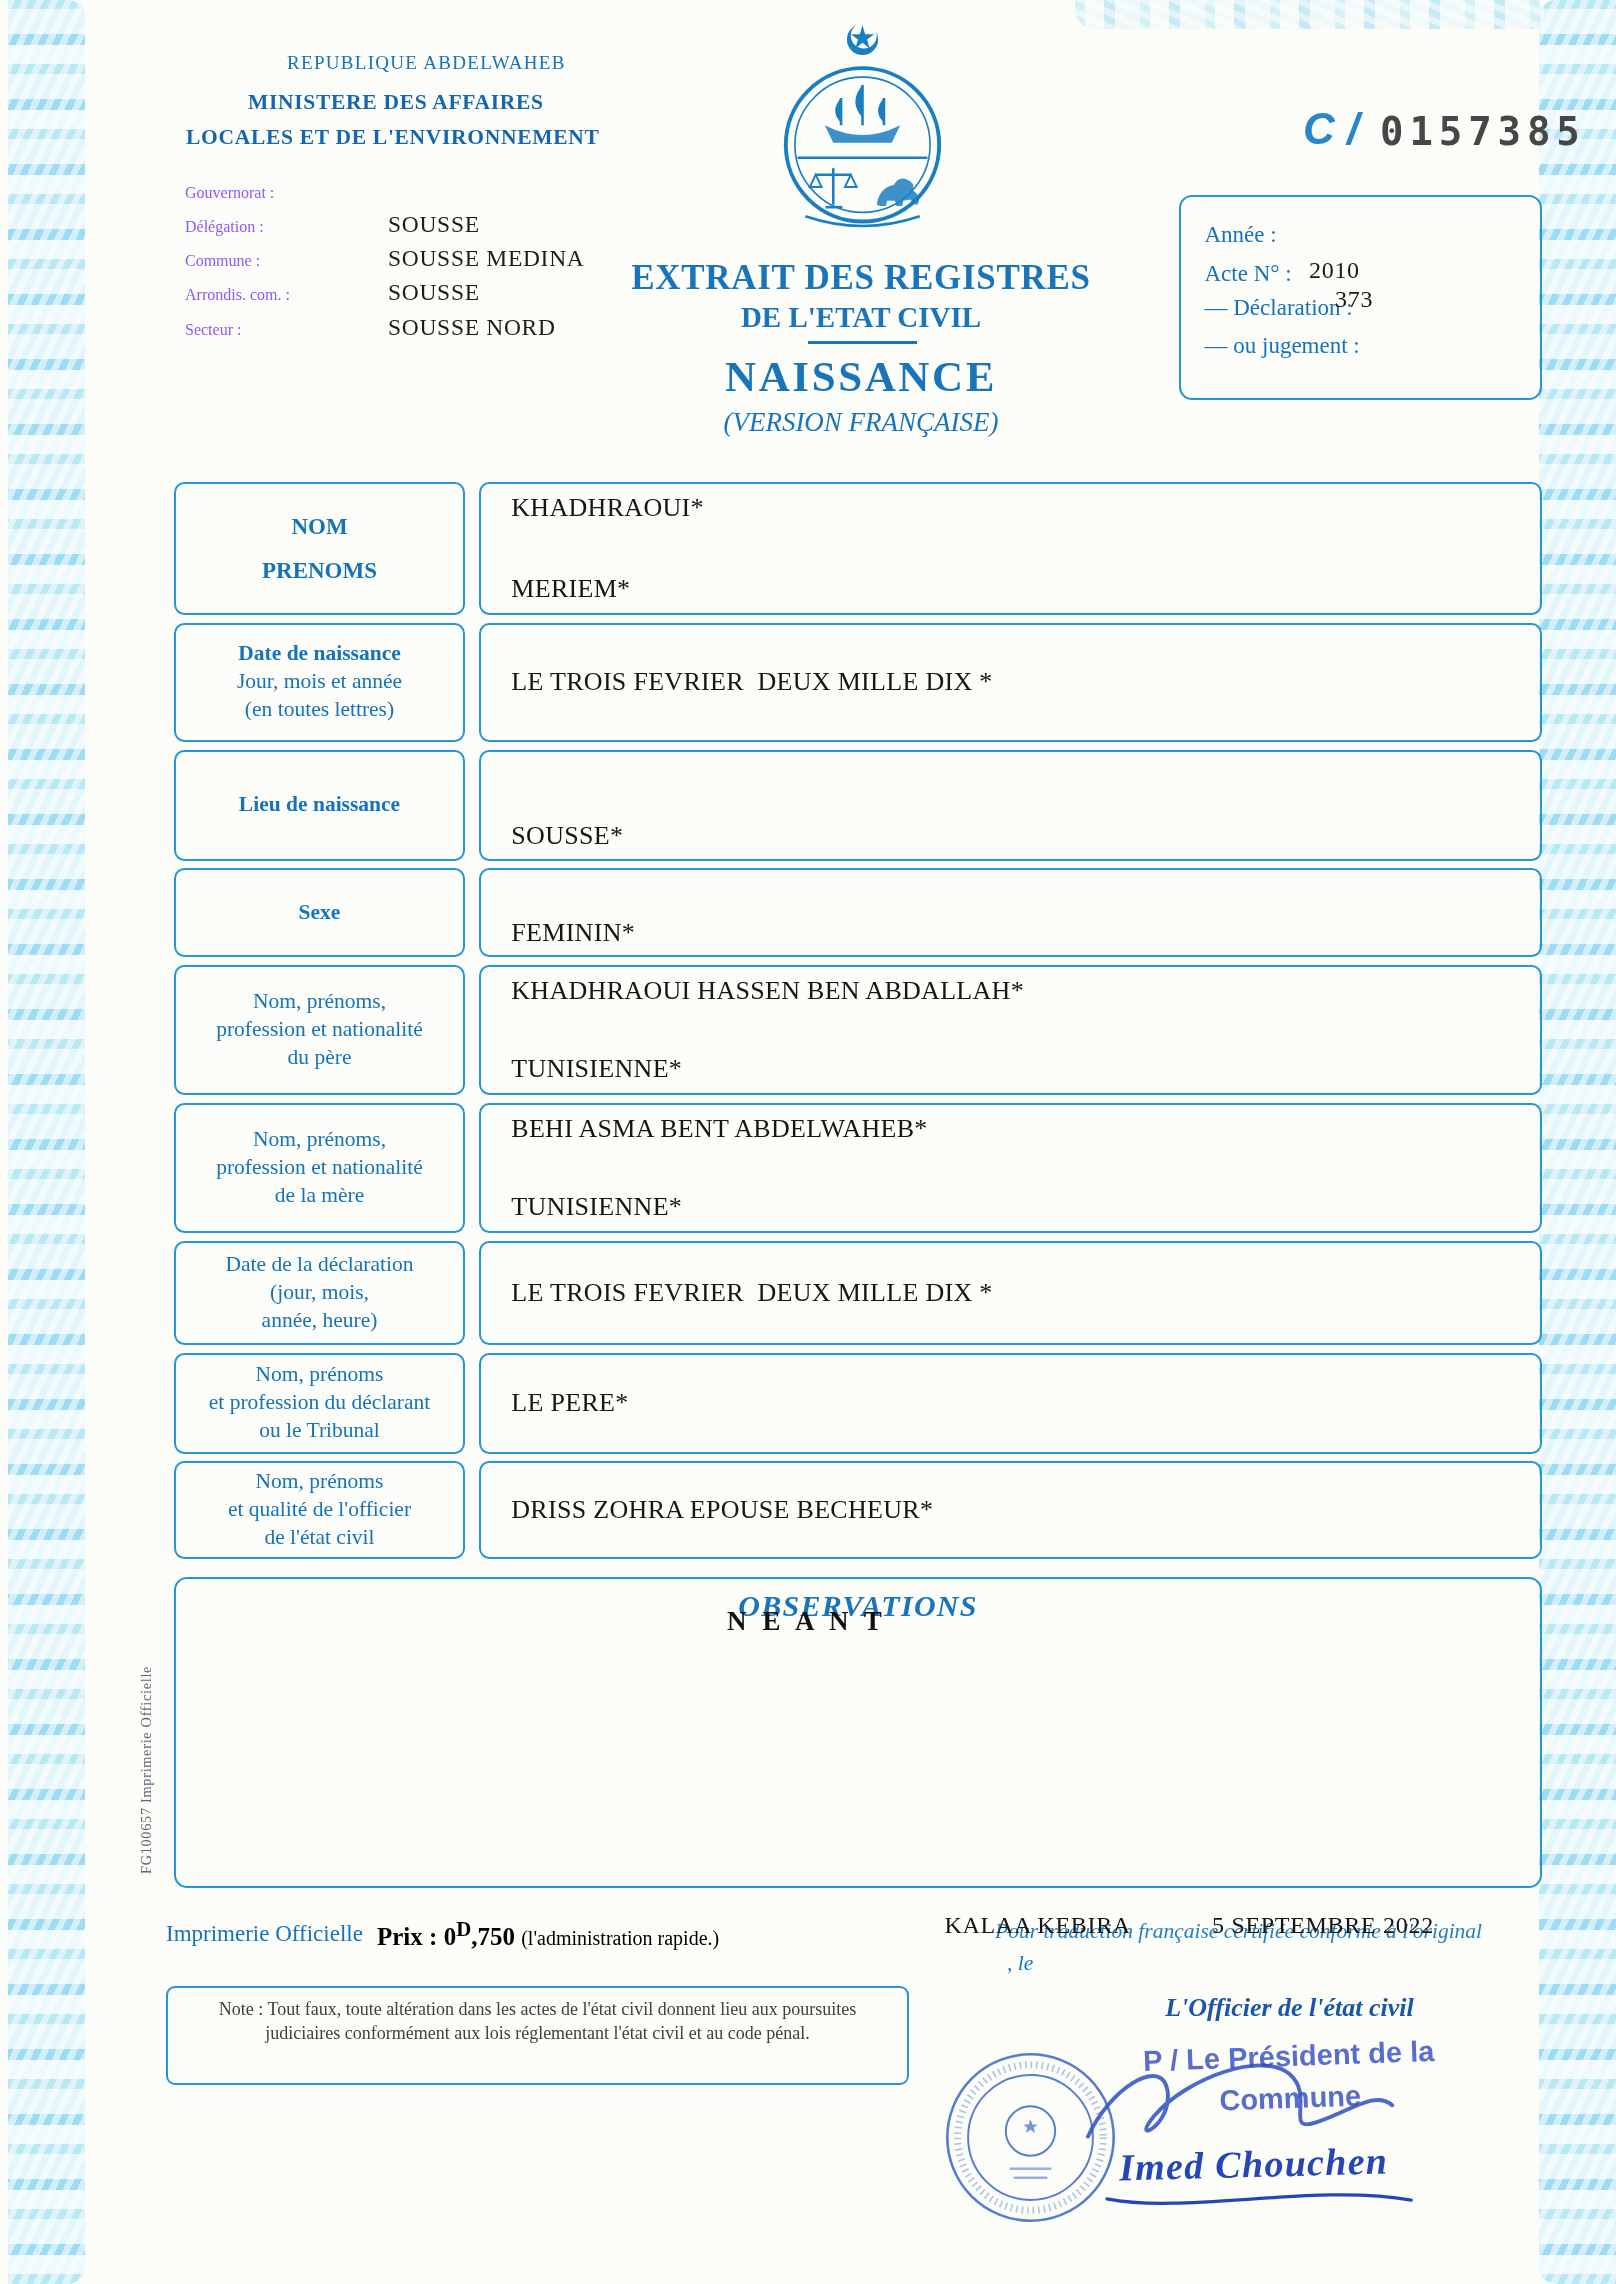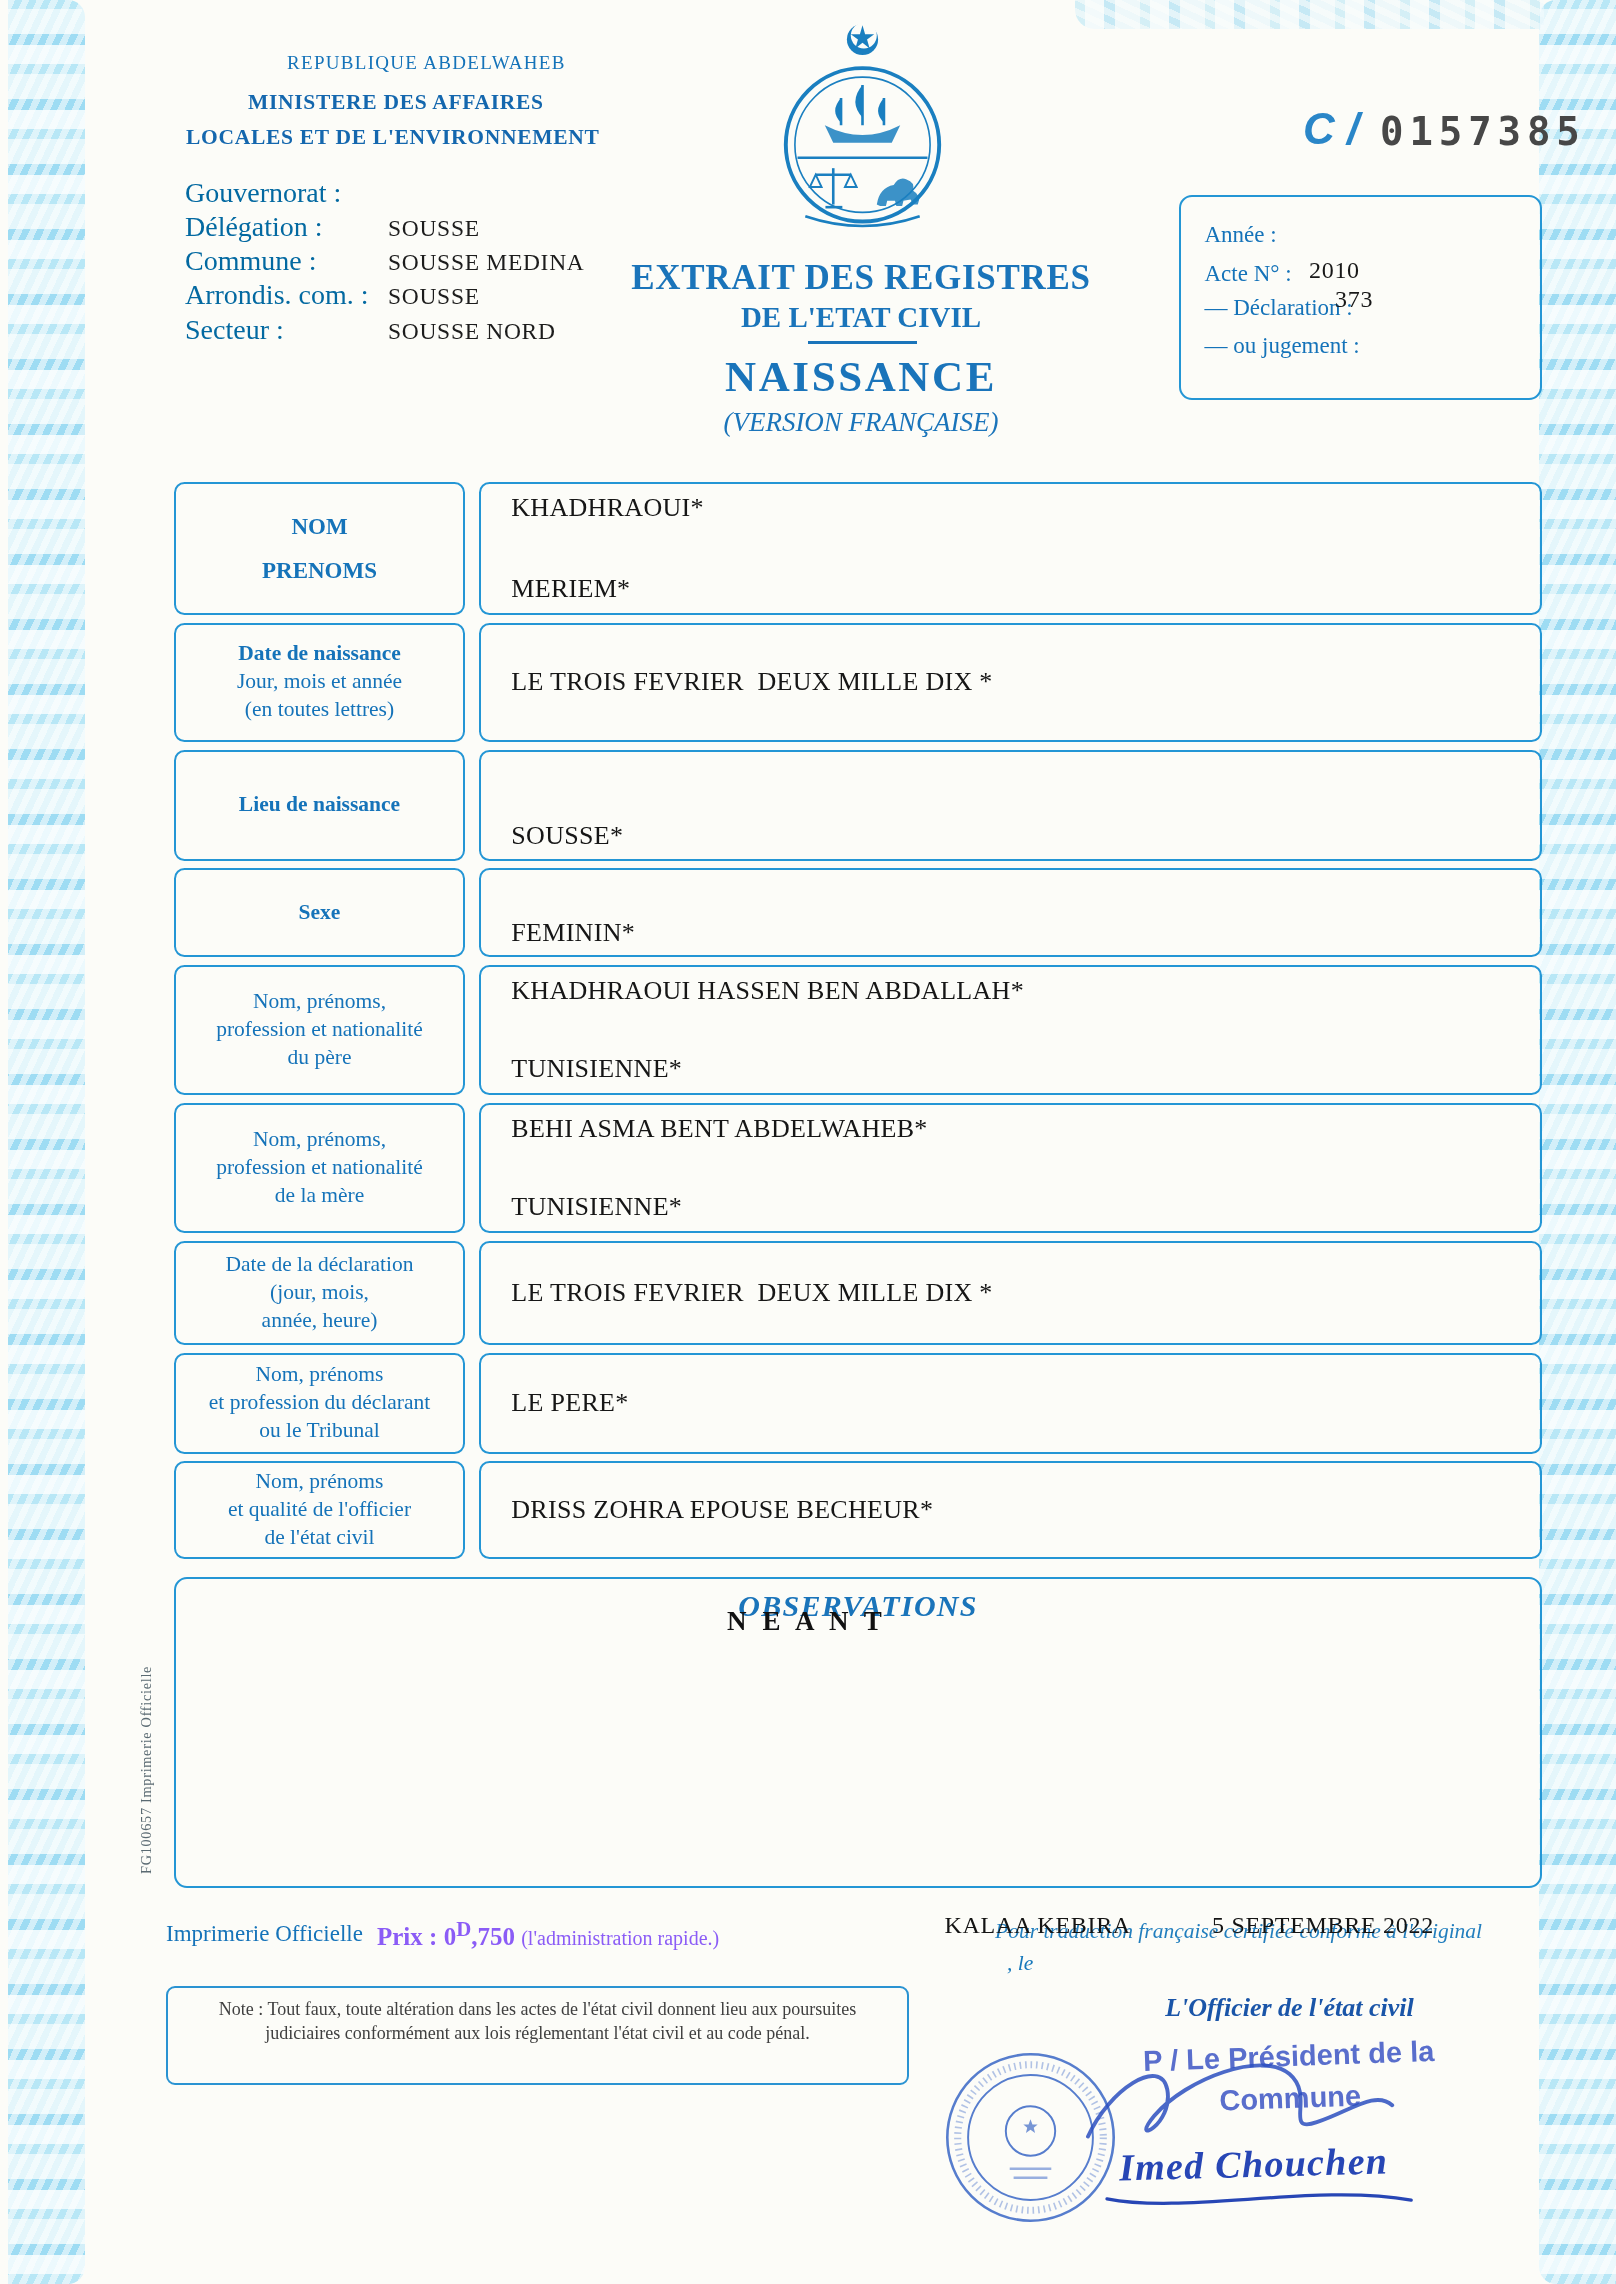--- a/index.html
+++ b/index.html
@@ -22,21 +22,21 @@
     position:absolute;top:0;right:72px;width:469px;height:29px;opacity:.55;
     background:
       repeating-linear-gradient(25deg, rgba(255,255,255,.55) 0 6.5px, rgba(255,255,255,0) 6.5px 13px),
       repeating-linear-gradient(90deg, #b5e6f6 0 10.4px, #ecf9fe 10.4px 29px, #9adbf3 29px 40px, #e3f6fc 40px 65px);
     border-radius:0 0 0 19.5px;
   }
   .republic{left:287px;top:52px;font-size:19px;letter-spacing:1.3px;color:#1573b9;}
   .ministry1{left:248px;top:90px;font-size:21.5px;font-weight:bold;color:#1467ae;letter-spacing:0.7px;}
   .ministry2{left:186px;top:125px;font-size:21.5px;font-weight:bold;color:#1467ae;letter-spacing:0.7px;}
   .admin-row{position:absolute;left:185px;white-space:nowrap;}
-  .admin-label{display:inline-block;min-width:203px;color:#0369a1;font-size:28px;}
+  .admin-label{display:inline-block;min-width:203px;color:#8b5cf6;font-size:16px;}
   .admin-value{font-size:23.5px;color:#1c1c1c;letter-spacing:0.7px;}
   .title1{left:568px;top:258px;width:586px;text-align:center;font-size:35px;font-weight:bold;color:#1a74ba;letter-spacing:0.7px;}
   .title2{left:568px;top:301px;width:586px;text-align:center;font-size:29px;font-weight:bold;color:#1a74ba;}
   .title2-rule{left:808px;top:341px;width:109px;height:2.6px;background:#1a74ba;}
   .title-main{left:568px;top:352px;width:586px;text-align:center;font-size:43px;font-weight:bold;color:#1a74ba;letter-spacing:2.6px;}
   .title-sub{left:568px;top:407px;width:586px;text-align:center;font-size:27px;font-style:italic;color:#1a74ba;}
   .serial-prefix{left:1303px;top:104px;font-size:44px;font-weight:bold;font-style:italic;color:#2a86c8;font-family:"Liberation Sans",sans-serif;}
   .serial-number{left:1380px;top:109px;font-size:39px;font-weight:bold;color:#474747;font-family:"DejaVu Sans Mono",monospace;letter-spacing:5.9px;}
   .act-box{left:1179px;top:195px;width:363px;height:205px;border:2px solid #2496d5;border-radius:13px;box-sizing:border-box;}
   .act-box span{position:absolute;white-space:nowrap;}
@@ -66,21 +66,21 @@
     font-size:26px;letter-spacing:0.3px;color:#161616;white-space:pre-wrap;
   }
   .vbox.two{justify-content:space-between;}
   .vbox.bottom{justify-content:flex-end;padding-bottom:7.8px;}
   
   .obs{position:absolute;left:174px;top:1577px;width:1368px;height:311px;border:2px solid #2496d5;border-radius:13px;box-sizing:border-box;}
   .obs-title{position:absolute;left:0;right:0;top:10.4px;text-align:center;font-style:italic;font-weight:bold;font-size:30px;color:#1a74ba;letter-spacing:1.3px;}
   .obs-value{position:absolute;left:551px;top:27px;font-size:27px;font-weight:600;letter-spacing:4.6px;color:#111;}
   
   .printer{left:166px;top:1921px;font-size:23px;color:#1573b9;}
-  .price{left:377px;top:1917px;font-size:25px;color:#8b5cf6;font-weight:bold;}
+  .price{left:377px;top:1917px;font-size:25px;color:#000000;font-weight:bold;}
   .price .paren{font-size:20px;font-weight:normal;}
   .certify{left:938px;top:1909px;width:625px;height:78px;}
   .certify-italic{position:absolute;left:57px;top:10.4px;font-style:italic;color:#1778bb;font-size:21.5px;white-space:nowrap;opacity:.95;}
   .certify-le{position:absolute;left:69px;top:42px;font-style:italic;color:#1778bb;font-size:21.5px;}
   .typed-place{position:absolute;left:6.5px;top:2.6px;font-size:24px;color:#141414;letter-spacing:0.7px;z-index:2;}
   .typed-date{position:absolute;left:274px;top:2.6px;font-size:24px;color:#141414;letter-spacing:0.7px;z-index:2;}
   .note-box{
     left:166px;top:1986px;width:743px;height:99px;border:2px solid #2a93d2;border-radius:9px;box-sizing:border-box;
     padding:9px 17px;font-size:18px;line-height:1.35;color:#404040;text-align:center;
   }

